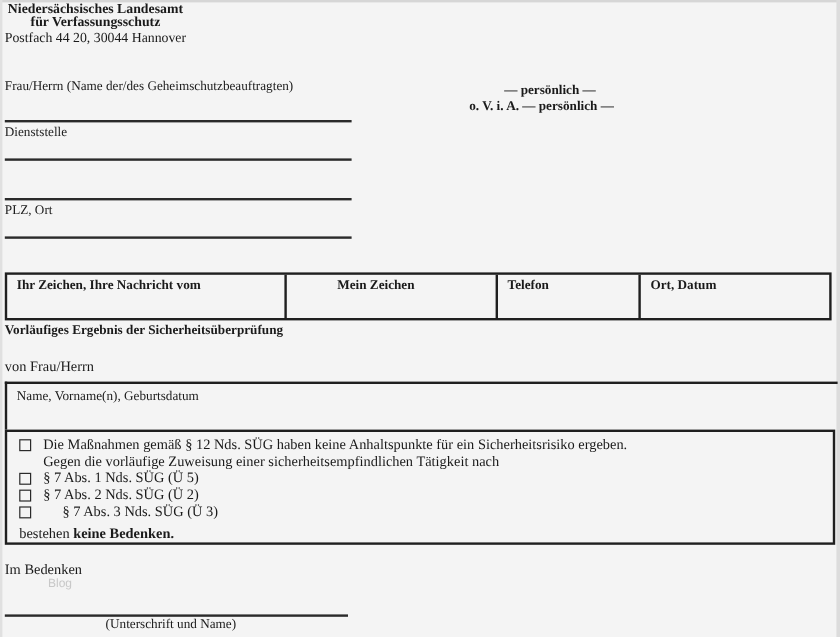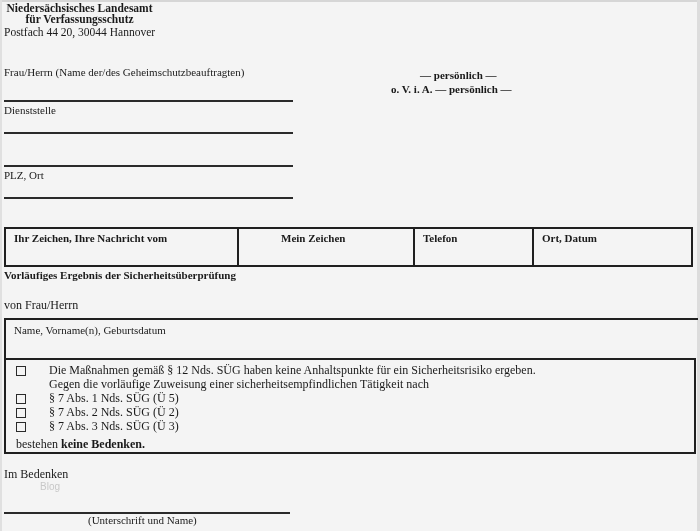--- a/index.html
+++ b/index.html
@@ -44,21 +44,21 @@
   .result-box {
     position: absolute; left: 4px; top: 358px; width: 692px; height: 96px;
     border: 2px solid #1f1f1f; box-sizing: border-box;
     font-size: 12px; line-height: 14px;
   }
   .cb-row { position: absolute; left: 10px; display: flex; align-items: flex-start; }
   .cb {
     width: 8px; height: 8px; border: 1px solid #2a2a2a; background: #f4f4f4;
     margin-top: 3px; margin-right: 10px; flex: none;
   }
-  .cb-text { white-space: nowrap; margin-left: 13px; }
+  .cb-text { white-space: nowrap; }
   .concl { position: absolute; left: 10px; top: 77px; white-space: nowrap; }
   .concl b { font-weight: bold; }
 
   .auftrag { left: 4px; top: 467px; font-size: 12px; }
   .watermark { left: 40px; top: 481px; font-size: 10px; color: #c8c8c8; font-family: "Liberation Sans", sans-serif; }
   .sig-label { left: 88px; top: 514px; font-size: 11px; }
 </style>
 </head>
 <body>
 
@@ -119,21 +119,21 @@
     </div>
   </div>
   <div class="cb-row" style="top:31px;">
     <span class="cb"></span>
     <span class="cb-text">§ 7 Abs. 1 Nds. SÜG (Ü 5)</span>
   </div>
   <div class="cb-row" style="top:45px;text-align:right;">
     <span class="cb"></span>
     <span class="cb-text">§ 7 Abs. 2 Nds. SÜG (Ü 2)</span>
   </div>
-  <div class="cb-row" style="top:59px;">
+  <div class="cb-row" style="top:59px;gap:16px;">
     <span class="cb"></span>
     <span class="cb-text">§ 7 Abs. 3 Nds. SÜG (Ü 3)</span>
   </div>
   <div class="concl">
     <span>bestehen</span>
     <b>keine Bedenken.</b>
   </div>
 </div>
 
 <div class="abs auftrag">Im Bedenken</div>

